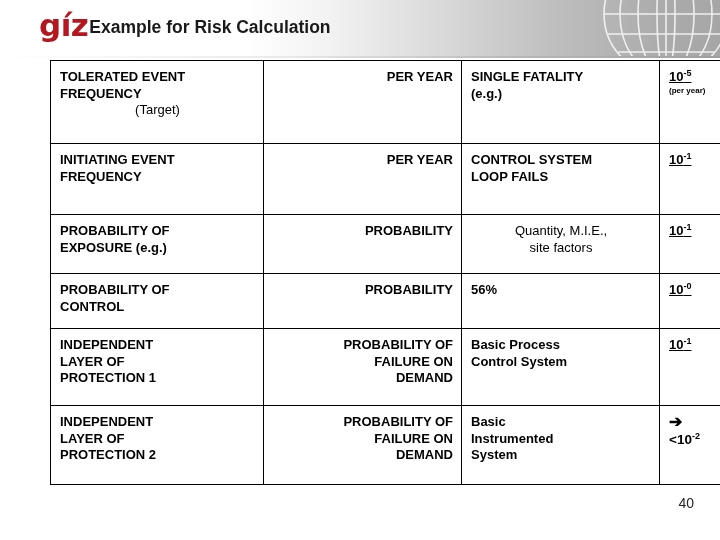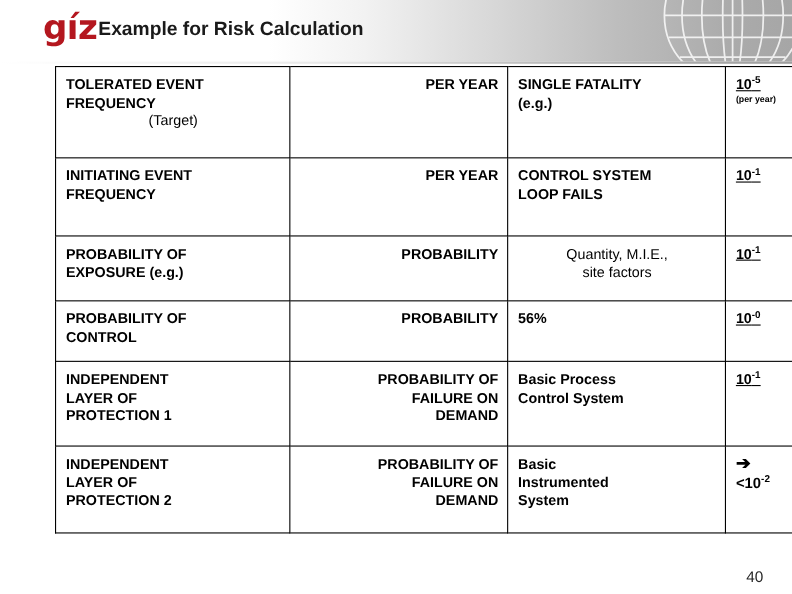--- a/index.html
+++ b/index.html
@@ -162,21 +162,21 @@
   .r2 td { height: 54px; }
   .r3 td { height: 42px; }
   .r4 td { height: 38px; }
   .r5 td { height: 60px; }
   .r6 td { height: 62px; }
 
   
   .page-number {
     position: absolute;
     right: 26px;
-    bottom: 8px;
+    bottom: 29px;
     font-family: "Liberation Sans", sans-serif;
     font-size: 14px;
     color: #262626;
     font-weight: 400;
   }
 </style>
 </head>
 <body>
 
 <div class="header-band">

